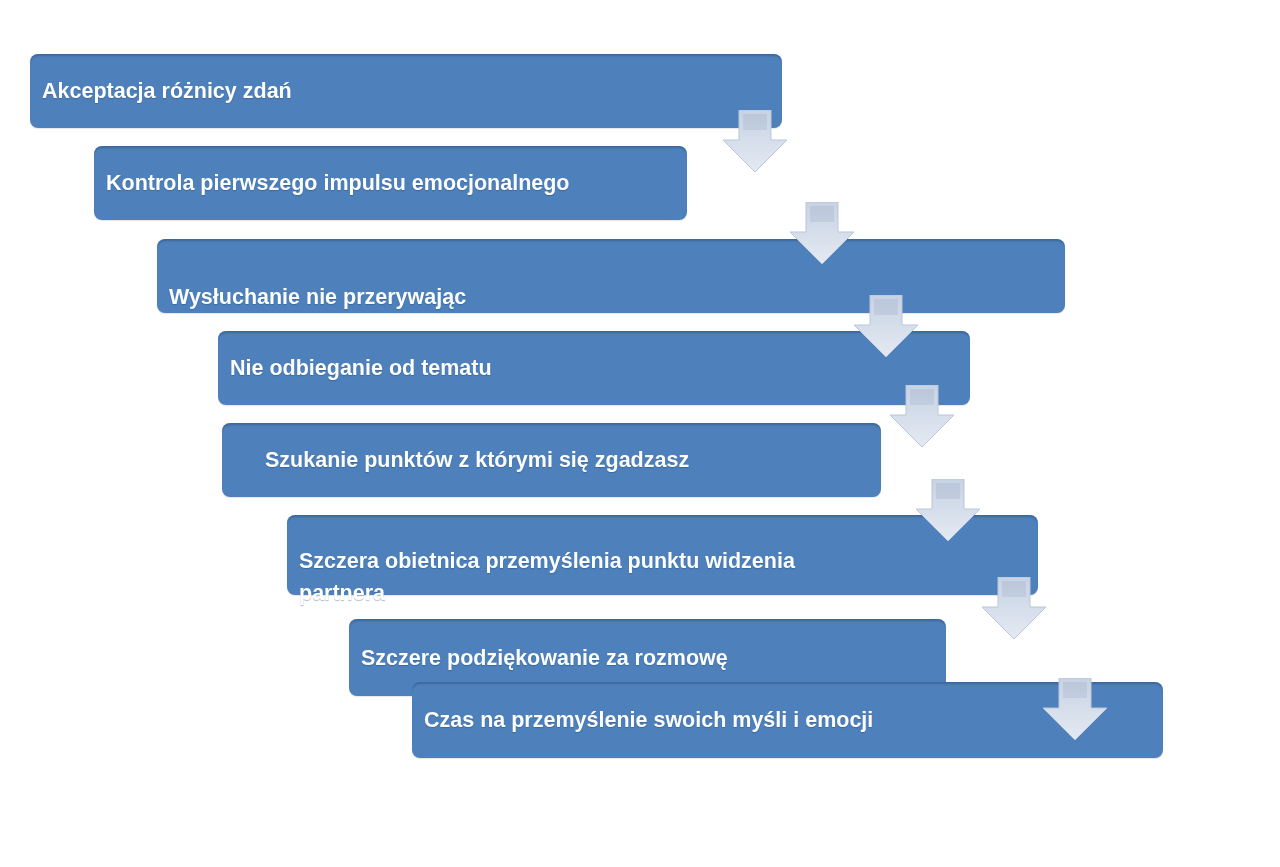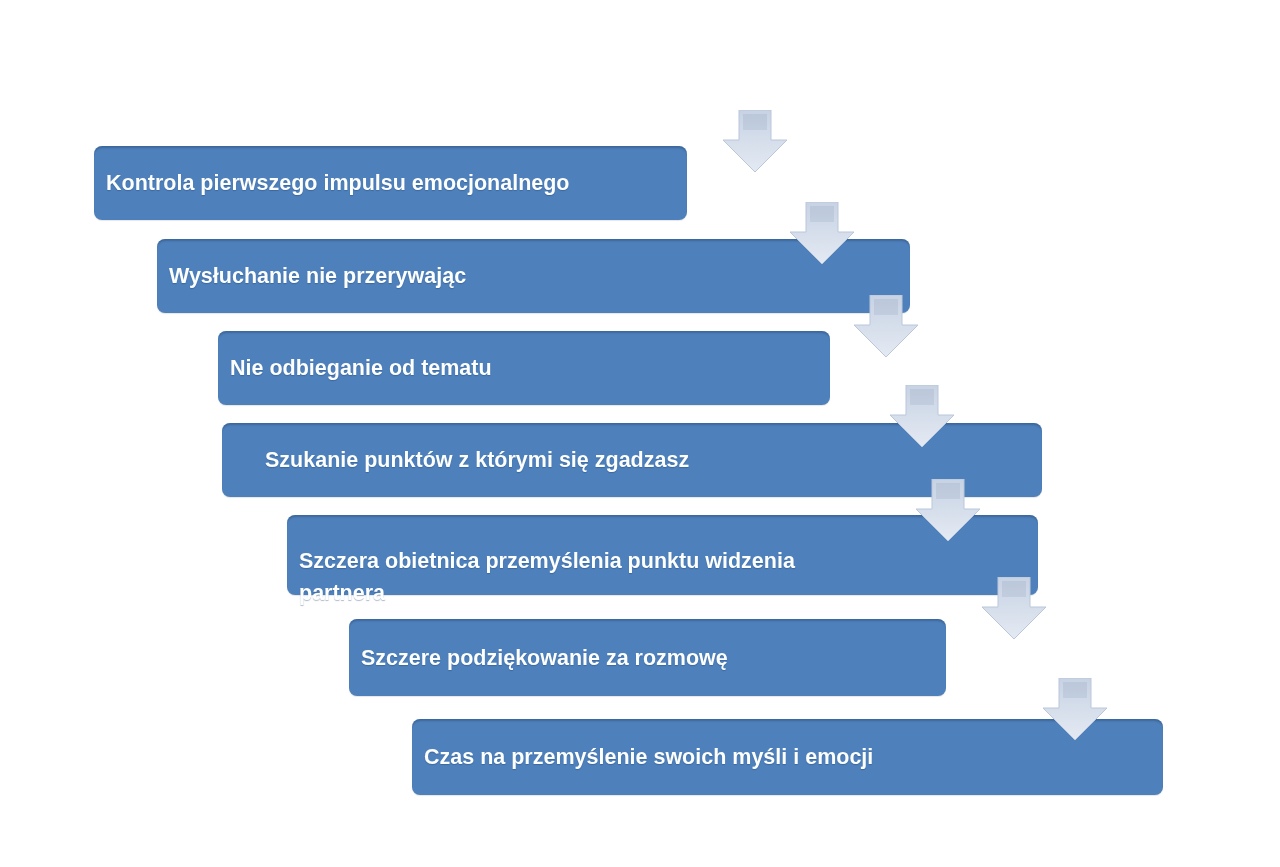--- a/index.html
+++ b/index.html
@@ -30,26 +30,26 @@
   .bar .label {
     color: #fdfefe;
     font-size: 21.5px;
     font-weight: bold;
     line-height: 32px;
     text-shadow: 0 1px 1px rgba(30,60,110,0.35);
   }
   
   .bar-1 { left: 30px;  top: 54px;  width: 752px; height: 74px; }
   .bar-2 { left: 94px;  top: 146px; width: 593px; height: 74px; }
-  .bar-3 { left: 157px; top: 239px; width: 753px; height: 74px; }
-  .bar-4 { left: 218px; top: 331px; width: 612px; height: 74px; }
-  .bar-5 { left: 222px; top: 423px; width: 820px; height: 74px; padding-left: 43px; }
+  .bar-3 { left: 157px; top: 239px; width: 908px; height: 74px; align-items: flex-end; }
+  .bar-4 { left: 218px; top: 331px; width: 752px; height: 74px; }
+  .bar-5 { left: 222px; top: 423px; width: 659px; height: 74px; padding-left: 43px; }
   .bar-6 { left: 287px; top: 515px; width: 751px; height: 80px; }
   .bar-7 { left: 349px; top: 619px; width: 597px; height: 77px; }
-  .bar-8 { left: 412px; top: 719px; width: 751px; height: 76px; }
+  .bar-8 { left: 412px; top: 682px; width: 751px; height: 76px; }
   .bar-6 .label { max-width: 530px; margin-top: 43px; }
 
   .arrow {
     position: absolute;
     width: 64px;
     height: 62px;
     z-index: 5;
   }
   .arrow-1 { left: 723px;  top: 110px; }
   .arrow-2 { left: 790px;  top: 202px; }
@@ -57,20 +57,23 @@
   .arrow-4 { left: 890px;  top: 385px; }
   .arrow-5 { left: 916px;  top: 479px; }
   .arrow-6 { left: 982px;  top: 577px; }
   .arrow-7 { left: 1043px; top: 678px; }
 </style>
 </head>
 <body>
 
 <div id="canvas">
 
+  <div class="bar bar-1">
+    <span class="label">Akceptacja różnicy zdań</span>
+  </div>
   <div class="bar bar-2">
     <span class="label">Kontrola pierwszego impulsu emocjonalnego</span>
   </div>
   <div class="bar bar-3">
     <span class="label">Wysłuchanie nie przerywając</span>
   </div>
   <div class="bar bar-4">
     <span class="label">Nie odbieganie od tematu</span>
   </div>
   <div class="bar bar-5">

